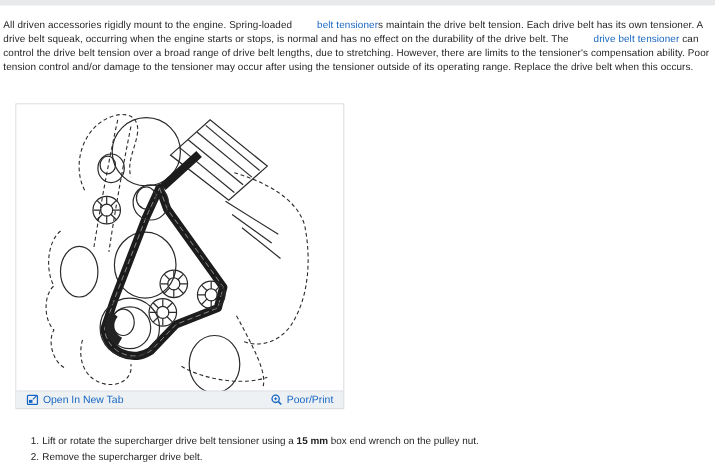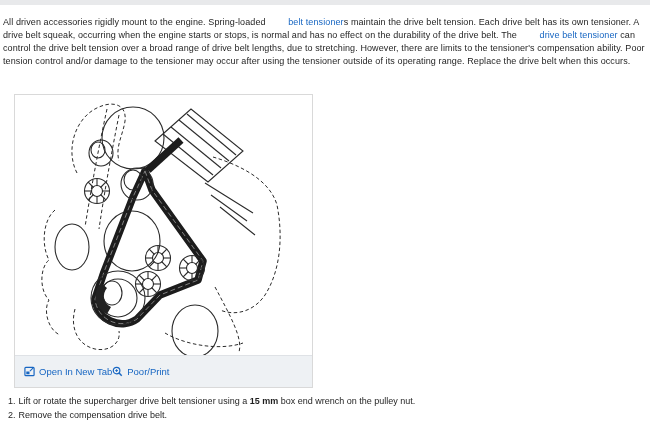--- a/index.html
+++ b/index.html
@@ -13,30 +13,30 @@
     position:absolute; top:7px; left:3px; width:645px;
     font-size:9px; line-height:13px; color:#1f1f1f; letter-spacing:0.1px;
   }
   .inline-link { color:#1766c2; text-decoration:none; cursor:pointer;padding-left:20px; }
   .figure {
     position:absolute; top:94px; left:14px; width:299px;
     border:1px solid #d9d9d9; background:#ffffff;
   }
   .fig-img { width:297px; height:260px; display:block; background:#ffffff; }
   .fig-footer {
-    height:32px; background:#eef1f4; border-top:1px solid #dfe2e6;
-    display:flex; align-items:center; justify-content:flex-start; padding:0 9px;
+    height:16px; background:#eef1f4; border-top:1px solid #dfe2e6;
+    display:flex; align-items:center; justify-content:space-between; padding:0 9px;
   }
   .flink {
     color:#1766c2; font-size:9.5px; text-decoration:none; cursor:pointer;
     display:flex; align-items:center; gap:4px; font-weight:400;
   }
   .flink svg { display:block; }
   .steps {
-    position:absolute; top:394px; left:8px; width:620px;
+    position:absolute; top:394px; left:28px; width:620px;
     font-size:9px; line-height:14px; color:#1f1f1f;
   }
   .step-row { white-space:nowrap; }
   .step-num { display:inline-block; margin-right:3px; }
   .bold { font-weight:bold; }
   
   .sk  { fill:none; stroke:#2b2b2b; stroke-width:1.1; }
   .skd { fill:none; stroke:#2b2b2b; stroke-width:1; stroke-dasharray:3.5 2.5; }
   .belt { fill:none; stroke:#1c1c1c; stroke-width:7.5; stroke-linejoin:round; }
   .beltrib { fill:none; stroke:#9a9a9a; stroke-width:0.8; stroke-dasharray:5 3; }
@@ -121,14 +121,14 @@
         <line x1="5" y1="3.5" x2="5" y2="6.5" stroke="#1766c2" stroke-width="1"></line>
         <line x1="7.7" y1="7.7" x2="10.6" y2="10.6" stroke="#1766c2" stroke-width="1.6"></line>
       </svg>
       <span>Poor/Print</span>
     </a>
   </div>
 </div>
 
 <div class="steps">
   <div class="step-row"><span class="step-num">1.</span><span>Lift or rotate the supercharger drive belt tensioner using a </span><span class="bold">15 mm</span><span> box end wrench on the pulley nut.</span></div>
-  <div class="step-row"><span class="step-num">2.</span><span>Remove the compensation drive belt.</span><span class="bold"></span><span></span></div>
+  <div class="step-row"><span class="step-num">2.</span><span>Remove the supercharger drive belt.</span><span class="bold"></span><span></span></div>
 </div>
 
 </body></html>

